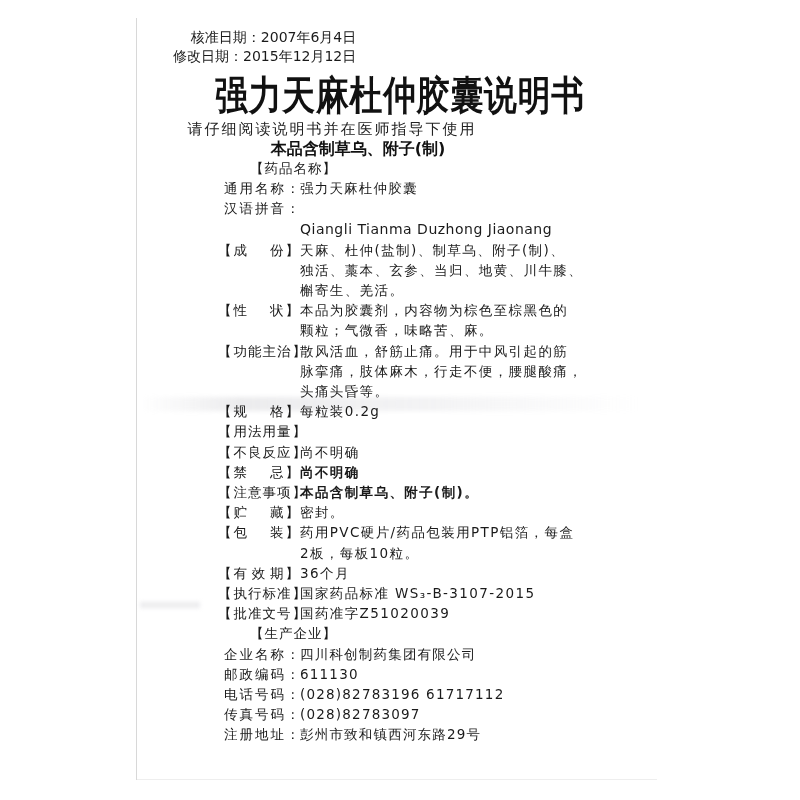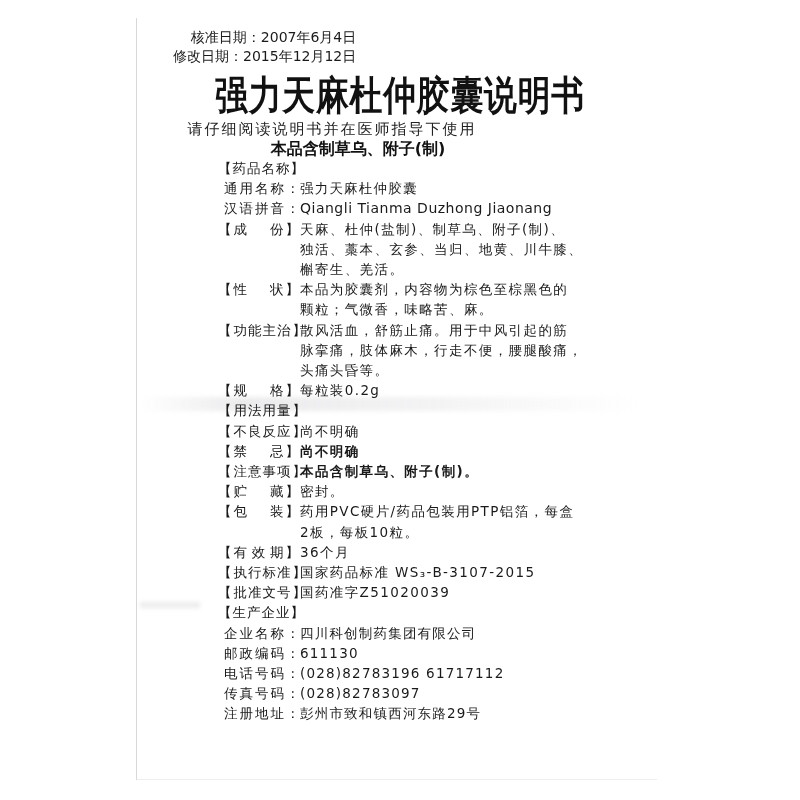--- a/index.html
+++ b/index.html
@@ -119,37 +119,38 @@
     .label .lb, .label .rb { flex: 0 0 auto; }
     .label .lt { flex: 1 1 auto; display: flex; justify-content: space-between; padding: 0 1px; }
     .value {
       flex: 1 1 auto;
       letter-spacing: 1.4px;
       white-space: pre-line;
     }
     .value.bold { font-weight: bold; }
     .section-head {
       letter-spacing: 1px;
+      margin-left: 32px;
     }
     .sub-row {
       display: flex;
       padding-left: 6px;
     }
     .sub-label {
       width: 76px;
       flex: 0 0 76px;
       letter-spacing: 2px;
       white-space: nowrap;
     }
     .sub-value {
       flex: 1 1 auto;
       letter-spacing: 1.2px;
       white-space: pre-line;
     }
-    .pinyin { letter-spacing: 0.5px; font-size: 14px; }
+    .pinyin { letter-spacing: 0.5px; font-size: 14px; margin-top: 21px; }
     .mfr { margin-top: 0px; }
   </style>
 </head>
 <body>
 
 <div class="page-edge"></div>
 <div class="page-bottom"></div>
 <div class="smudge"></div>
 <div class="smudge2"></div>
 

